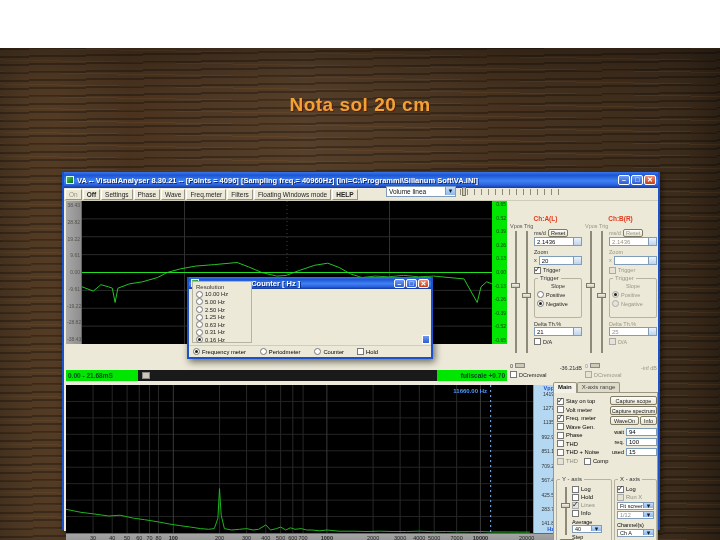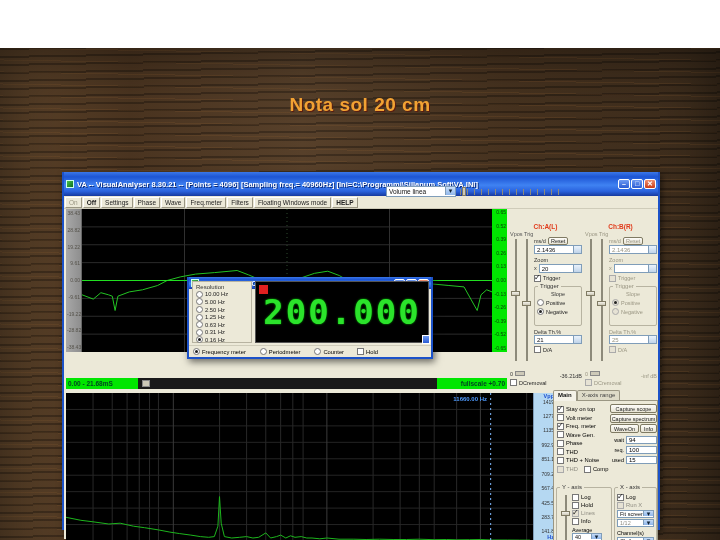--- a/index.html
+++ b/index.html
@@ -45,21 +45,21 @@
   .vslider { position:absolute; width:11px; }
   .vslider .track { position:absolute; left:5px; top:0; bottom:0; width:2px;
     background:#b9b5a5; border:1px solid #8d8a7a; }
   .vslider .thumb { position:absolute; left:1px; width:9px; height:5px;
     background:linear-gradient(180deg,#f4f2ea,#cdc9b8); border:1px solid #7f7a63; }
 
   
   #va { position:absolute; left:62px; top:124px; width:598px; height:358px;
     border:2px solid #1c52c8; border-top:none; background:#ece9d8;
     box-shadow:2px 3px 6px rgba(0,0,0,.5); }
-  .titlebar { height:24px; display:flex; align-items:center; padding:0 2px;
+  .titlebar { height:16px; display:flex; align-items:center; padding:0 2px;
     background:linear-gradient(180deg,#3a77e8 0%,#1d55d4 20%,#3f82f2 55%,#2a63de 80%,#16399e 100%);
     color:#fff; font-size:7.5px; font-weight:bold; white-space:nowrap; overflow:hidden; }
   .titlebar .appicon { width:8px; height:8px; flex:none; margin-right:3px;
     background:linear-gradient(135deg,#46c24a,#0f6d22); border:1px solid #cfe; }
   .titlebar .tb-title { flex:1 1 auto; overflow:hidden; text-overflow:ellipsis;
     text-shadow:1px 1px 0 #0a2a7a; }
   .winbtns { display:flex; gap:1px; flex:none; margin-left:3px; }
   .winbtn { width:12px; height:10px; border-radius:2px; border:1px solid #fff;
     background:linear-gradient(180deg,#6f9bf2,#2a5cd4); color:#fff; font-size:7px;
     line-height:8px; text-align:center; }
@@ -642,24 +642,20 @@
             <span class="rb"></span>
             <span class="lbl">0.31 Hz</span>
           </div>
 
           <div class="res-row">
             <span class="rb checked"></span>
             <span class="lbl">0.16 Hz</span>
           </div>
         </div>
     </div>
-    <div class="cnt-display">
-      <span class="rec-dot"></span>
-      <span class="cnt-value">200.000</span>
-    </div>
     <span class="cnt-resize"></span>
     <div class="cnt-footer">
       <span style="display:flex; gap:14px;">
 
           <span class="cnt-mode">
             <span class="rb checked"></span>
             <span class="lbl">Frequency meter</span>
           </span>
 
           <span class="cnt-mode">

